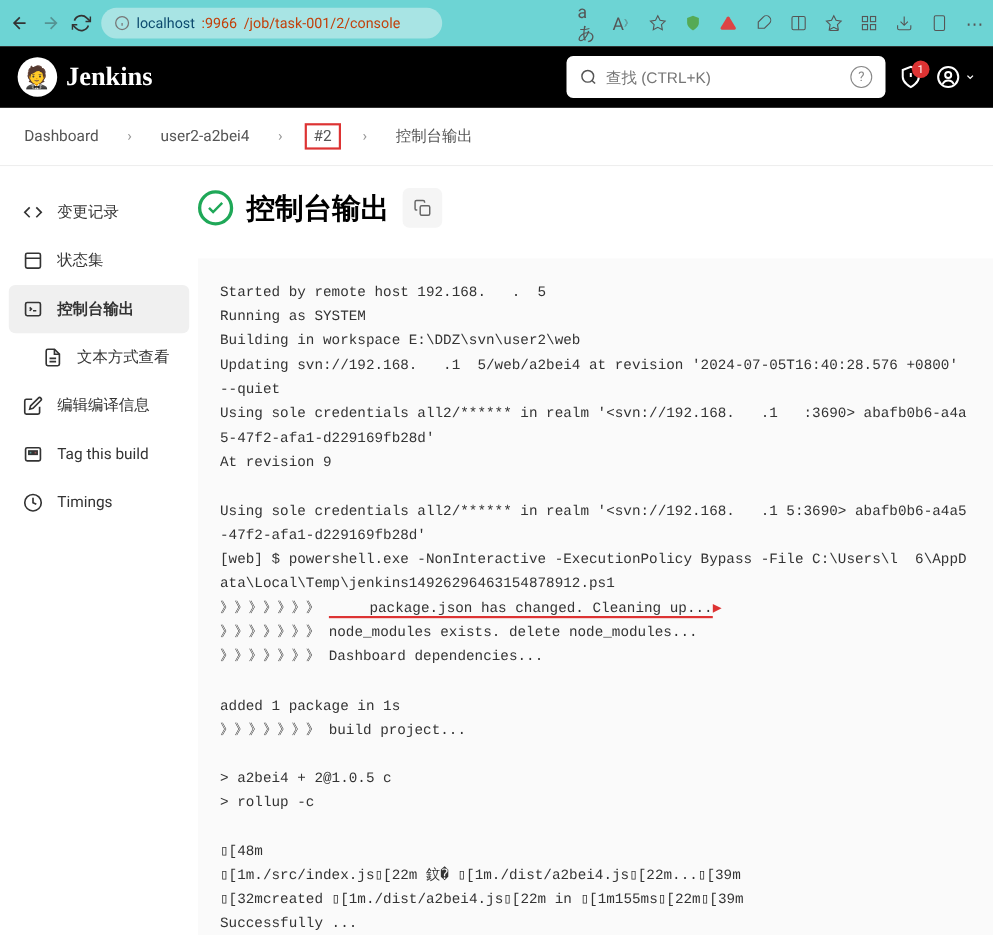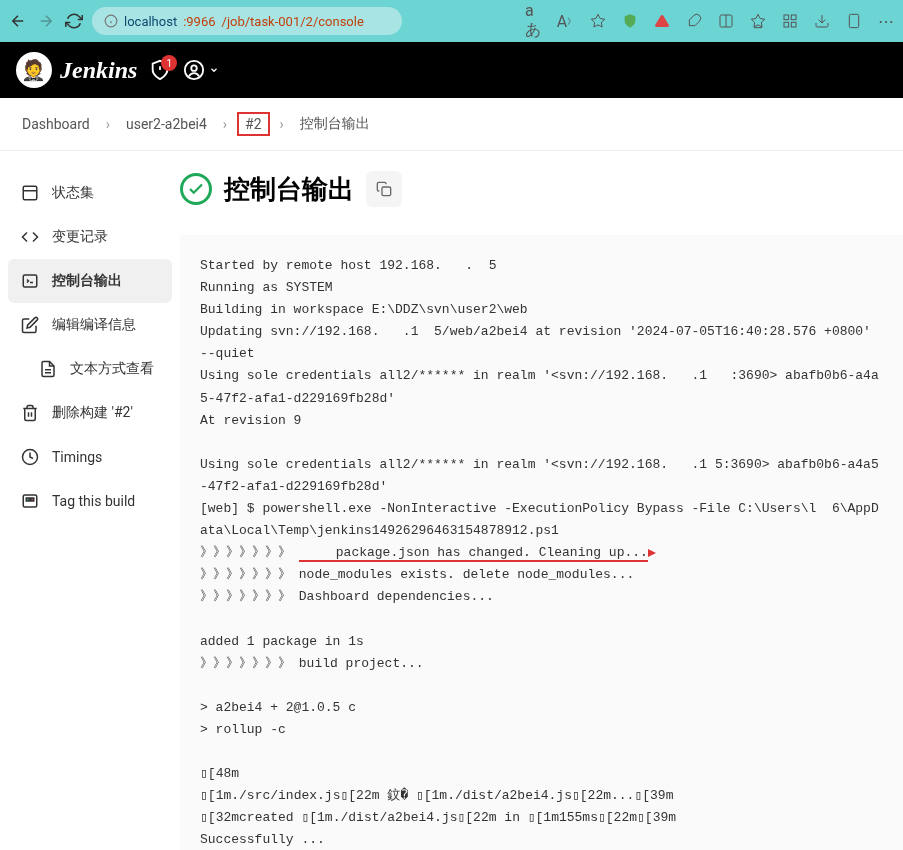--- a/index.html
+++ b/index.html
@@ -97,21 +97,20 @@
       align-items: center;
       justify-content: center;
       font-size: 20px;
     }
     
     .jenkins-title {
       color: #fff;
       font-size: 24px;
       font-weight: bold;
       font-family: Georgia, serif;
-      font-style: italic;
     }
     
     .search-box {
       margin-left: auto;
       background: #fff;
       border-radius: 6px;
       height: 38px;
       width: 290px;
       display: flex;
       align-items: center;
@@ -164,21 +163,21 @@
       position: absolute;
       top: -4px;
       right: -6px;
     }
     
     
     .breadcrumb {
       display: flex;
       align-items: center;
       padding: 14px 16px;
-      gap: 10px;
+      gap: 20px;
       font-size: 14px;
       border-bottom: 1px solid #eee;
     }
     
     .breadcrumb a {
       color: #555;
       text-decoration: none;
       cursor: pointer;
       padding: 2px 6px;
     }
@@ -384,20 +383,28 @@
     </div>
     <div class="icon-item">⋯</div>
   </div>
 </div>
 
 <div class="jenkins-header">
   <div class="jenkins-logo">
     <div class="jenkins-logo-img">🤵</div>
     <div class="jenkins-title">Jenkins</div>
   </div>
+  <div class="search-box">
+    <svg width="16" height="16" viewBox="0 0 24 24" fill="none" stroke="#555" stroke-width="2">
+        <circle cx="11" cy="11" r="8"></circle>
+        <line x1="21" y1="21" x2="16.65" y2="16.65"></line>
+      </svg>
+    <input type="text" placeholder="查找 (CTRL+K)" style="">
+    <div class="search-help">?</div>
+  </div>
   <div class="header-icons">
     <div class="alert-badge">
       <svg width="22" height="22" viewBox="0 0 24 24" fill="none" stroke="#fff" stroke-width="2">
           <path d="M12 22s8-4 8-10V5l-8-3-8 3v7c0 6 8 10 8 10z"></path>
           <line x1="12" y1="8" x2="12" y2="12"></line>
           <line x1="12" y1="16" x2="12.01" y2="16"></line>
         </svg>
       <span class="alert-count">1</span>
     </div>
     <div style="display:flex;align-items:center;gap:4px">
@@ -422,94 +429,83 @@
   <span class="sep">›</span>
   <a>控制台输出</a>
 </div>
 
 <div class="main-layout">
 
   <div class="sidebar">
     <div class="sidebar-item">
       <span class="sidebar-icon">
         <svg width="18" height="18" viewBox="0 0 24 24" fill="none" stroke="currentColor" stroke-width="2">
+            <polyline points="16 18 22 12 16 6"></polyline>
+            <polyline points="8 6 2 12 8 18"></polyline>
+          </svg>
+      </span>
+      <span>变更记录</span>
+    </div>
+    <div class="sidebar-item">
+      <span class="sidebar-icon">
+        <svg width="18" height="18" viewBox="0 0 24 24" fill="none" stroke="currentColor" stroke-width="2">
             <rect x="3" y="3" width="18" height="18" rx="2"></rect>
             <line x1="3" y1="9" x2="21" y2="9"></line>
           </svg>
       </span>
       <span>状态集</span>
-    </div>
-    <div class="sidebar-item">
-      <span class="sidebar-icon">
-        <svg width="18" height="18" viewBox="0 0 24 24" fill="none" stroke="currentColor" stroke-width="2">
-            <polyline points="16 18 22 12 16 6"></polyline>
-            <polyline points="8 6 2 12 8 18"></polyline>
-          </svg>
-      </span>
-      <span>变更记录</span>
     </div>
     <div class="sidebar-item active">
       <span class="sidebar-icon">
         <svg width="18" height="18" viewBox="0 0 24 24" fill="none" stroke="currentColor" stroke-width="2">
             <rect x="3" y="4" width="18" height="16" rx="2"></rect>
             <polyline points="8 10 10 12 8 14"></polyline>
             <line x1="12" y1="14" x2="16" y2="14"></line>
           </svg>
       </span>
       <span>控制台输出</span>
-    </div>
-    <div class="sidebar-item">
-      <span class="sidebar-icon">
-        <svg width="18" height="18" viewBox="0 0 24 24" fill="none" stroke="currentColor" stroke-width="2">
-            <path d="M11 4H4a2 2 0 00-2 2v14a2 2 0 002 2h14a2 2 0 002-2v-7"></path>
-            <path d="M18.5 2.5a2.121 2.121 0 013 3L12 15l-4 1 1-4 9.5-9.5z"></path>
-          </svg>
-      </span>
-      <span>编辑编译信息</span>
     </div>
     <div class="sidebar-item indented">
       <span class="sidebar-icon">
         <svg width="18" height="18" viewBox="0 0 24 24" fill="none" stroke="currentColor" stroke-width="2">
             <path d="M14 2H6a2 2 0 00-2 2v16a2 2 0 002 2h12a2 2 0 002-2V8z"></path>
             <polyline points="14 2 14 8 20 8"></polyline>
             <line x1="8" y1="13" x2="16" y2="13"></line>
             <line x1="8" y1="17" x2="16" y2="17"></line>
           </svg>
       </span>
       <span>文本方式查看</span>
     </div>
     <div class="sidebar-item">
       <span class="sidebar-icon">
         <svg width="18" height="18" viewBox="0 0 24 24" fill="none" stroke="currentColor" stroke-width="2">
-            <polyline points="3 6 5 6 21 6"></polyline>
-            <path d="M19 6v14a2 2 0 01-2 2H7a2 2 0 01-2-2V6m3 0V4a2 2 0 012-2h4a2 2 0 012 2v2"></path>
-            <line x1="10" y1="11" x2="10" y2="17"></line>
-            <line x1="14" y1="11" x2="14" y2="17"></line>
-          </svg>
-      </span>
-      <span>删除构建 '#2'</span>
-    </div>
-    <div class="sidebar-item">
-      <span class="sidebar-icon">
-        <svg width="18" height="18" viewBox="0 0 24 24" fill="none" stroke="currentColor" stroke-width="2">
-            <circle cx="12" cy="12" r="10"></circle>
-            <polyline points="12 6 12 12 16 14"></polyline>
-          </svg>
-      </span>
-      <span>Timings</span>
+            <path d="M11 4H4a2 2 0 00-2 2v14a2 2 0 002 2h14a2 2 0 002-2v-7"></path>
+            <path d="M18.5 2.5a2.121 2.121 0 013 3L12 15l-4 1 1-4 9.5-9.5z"></path>
+          </svg>
+      </span>
+      <span>编辑编译信息</span>
     </div>
     <div class="sidebar-item">
       <span class="sidebar-icon">
         <svg width="18" height="18" viewBox="0 0 24 24" fill="none" stroke="currentColor" stroke-width="2">
             <rect x="3" y="4" width="18" height="16" rx="2"></rect>
             <rect x="7" y="8" width="4" height="4" fill="#599"></rect>
             <rect x="13" y="8" width="4" height="4" fill="#955"></rect>
           </svg>
       </span>
       <span>Tag this build</span>
+    </div>
+    <div class="sidebar-item">
+      <span class="sidebar-icon">
+        <svg width="18" height="18" viewBox="0 0 24 24" fill="none" stroke="currentColor" stroke-width="2">
+            <circle cx="12" cy="12" r="10"></circle>
+            <polyline points="12 6 12 12 16 14"></polyline>
+          </svg>
+      </span>
+      <span>Timings</span>
     </div>
   </div>
 
   <div class="content">
     <div class="content-header">
       <div class="success-icon">
         <svg width="18" height="18" viewBox="0 0 24 24" fill="none" stroke="currentColor" stroke-width="3">
             <polyline points="20 6 9 17 4 12"></polyline>
           </svg>
       </div>

